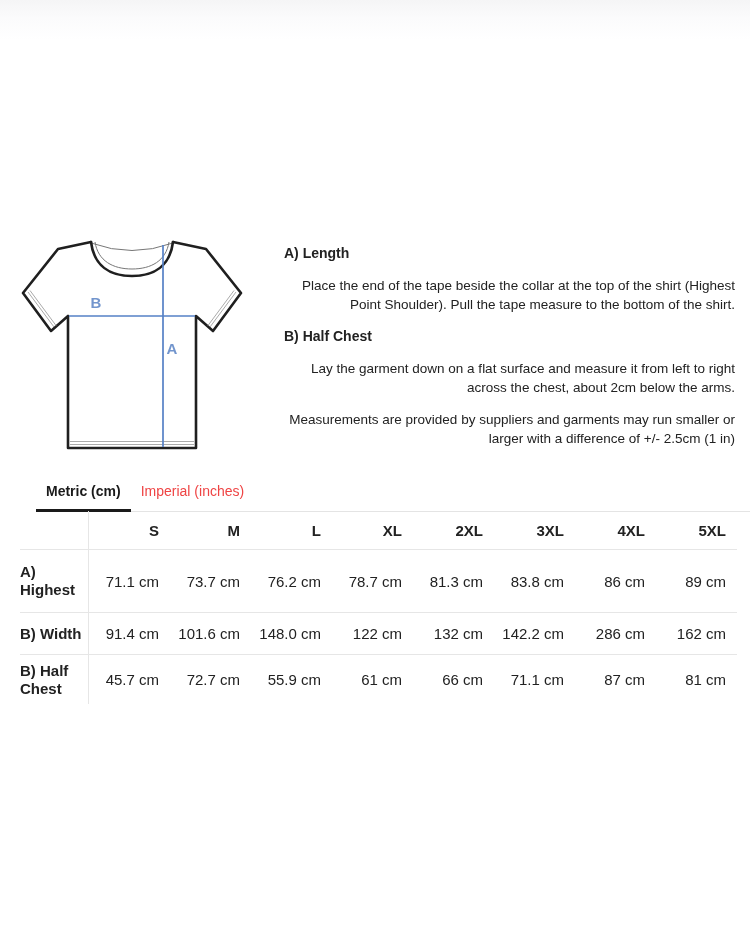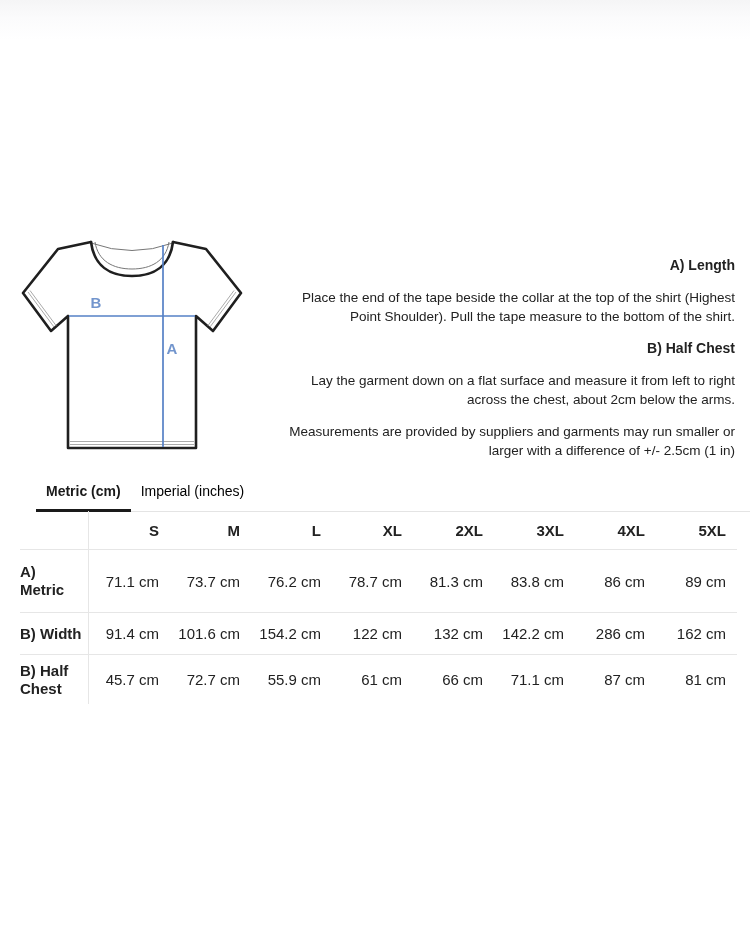--- a/index.html
+++ b/index.html
@@ -12,30 +12,30 @@
     position:absolute;top:0;left:0;right:0;height:40px;
     background:linear-gradient(#f5f5f6 0%, #fbfbfc 45%, #ffffff 100%);
   }
   
   .diagram-row{
     position:absolute;top:236px;left:20px;width:715px;
     display:flex;align-items:flex-start;
   }
   .shirt-figure{width:224px;height:220px;flex:none;}
   .info-col{flex:1;margin-left:40px;padding-top:8px;font-size:13.5px;line-height:19px;}
-  .info-heading{font-weight:700;font-size:14px;margin:12px 0 13px 0;text-align:right;}
+  .info-heading{font-weight:700;font-size:14px;margin:0 0 13px 0;}
   .info-para{margin:0 0 13px 0;text-align:right;}
   .info-line{white-space:nowrap;}
   
   .tabs{
     position:absolute;top:477px;left:36px;width:717px;
     display:flex;border-bottom:1px solid #e4e4e4;
   }
   .tab{
-    padding:6px 10px 10px 10px;font-size:14px;color:#000000;
+    padding:6px 10px 10px 10px;font-size:14px;color:#ef4444;
     cursor:pointer;white-space:nowrap;
   }
   .tab.active{
     font-weight:700;color:#1a1a1a;
     border-bottom:3px solid #1a1a1a;margin-bottom:-1px;
   }
   
   .size-table{position:absolute;top:511px;left:20px;width:717px;font-size:15px;}
   .trow{display:grid;grid-template-columns:69px repeat(8,81px);}
   .trow.bordered{border-bottom:1px solid #e6e6e6;}
@@ -114,39 +114,39 @@
     <div class="cell head-cell">XL</div>
     <div class="cell head-cell">2XL</div>
     <div class="cell head-cell">3XL</div>
     <div class="cell head-cell">4XL</div>
     <div class="cell head-cell">5XL</div>
   </div>
 
   <div class="trow r-len bordered">
     <div class="label-cell">
       <div class="lbl-line">A)</div>
-      <div class="lbl-line">Metric</div>
+      <div class="lbl-line">Highest</div>
     </div>
     <div class="cell">71.1 cm</div>
     <div class="cell">73.7 cm</div>
     <div class="cell">76.2 cm</div>
     <div class="cell">78.7 cm</div>
     <div class="cell">81.3 cm</div>
     <div class="cell">83.8 cm</div>
     <div class="cell">86 cm</div>
     <div class="cell">89 cm</div>
   </div>
 
   <div class="trow r-wid bordered">
     <div class="label-cell">
       <div class="lbl-line">B) Width</div>
     </div>
     <div class="cell">91.4 cm</div>
     <div class="cell">101.6 cm</div>
-    <div class="cell">154.2 cm</div>
+    <div class="cell">148.0 cm</div>
     <div class="cell">122 cm</div>
     <div class="cell">132 cm</div>
     <div class="cell">142.2 cm</div>
     <div class="cell">286 cm</div>
     <div class="cell">162 cm</div>
   </div>
 
   <div class="trow r-half">
     <div class="label-cell">
       <div class="lbl-line">B) Half</div>

